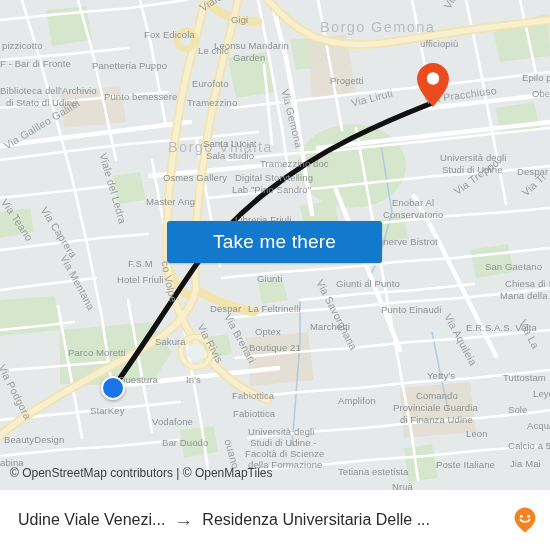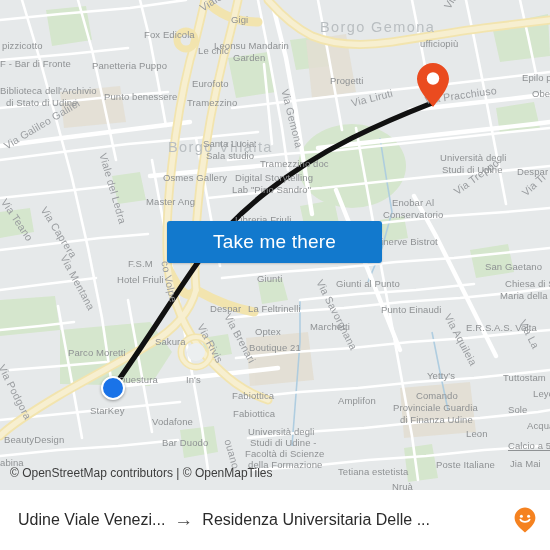--- a/index.html
+++ b/index.html
@@ -349,21 +349,21 @@
         <div class="map-label poi" style="left: 338px; top: 395px;">Amplifon</div>
         <div class="map-label poi" style="left: 427px; top: 370px;">Yetty's</div>
         <div class="map-label poi" style="left: 416px; top: 390px;">Comando</div>
         <div class="map-label poi" style="left: 393px; top: 402px;">Provinciale Guardia</div>
         <div class="map-label poi" style="left: 400px; top: 414px;">di Finanza Udine</div>
         <div class="map-label poi" style="left: 503px; top: 372px;">Tuttostam</div>
         <div class="map-label poi" style="left: 533px; top: 388px;">Leyo</div>
         <div class="map-label poi" style="left: 508px; top: 404px;">Sole</div>
         <div class="map-label poi" style="left: 527px; top: 420px;">Acqua</div>
         <div class="map-label poi" style="left: 466px; top: 428px;">Leon</div>
-        <div class="map-label poi" style="left: 508px; top: 440px; text-decoration: underline;">Calcio a 5</div>
+        <div class="map-label poi" style="left: 508px; top: 440px;">Calcio a 5</div>
         <div class="map-label poi" style="left: 248px; top: 426px;">Università degli</div>
         <div class="map-label poi" style="left: 250px; top: 437px;">Studi di Udine -</div>
         <div class="map-label poi" style="left: 245px; top: 448px;">Facoltà di Scienze</div>
         <div class="map-label poi" style="left: 248px; top: 459px;">della Formazione</div>
         <div class="map-label poi" style="left: 436px; top: 459px;">Poste Italiane</div>
         <div class="map-label poi" style="left: 510px; top: 458px;">Jia Mai</div>
         <div class="map-label poi" style="left: 338px; top: 466px;">Tetiana estetista</div>
         <div class="map-label poi" style="left: 392px; top: 481px;">Nruà</div>
       </div>
 

